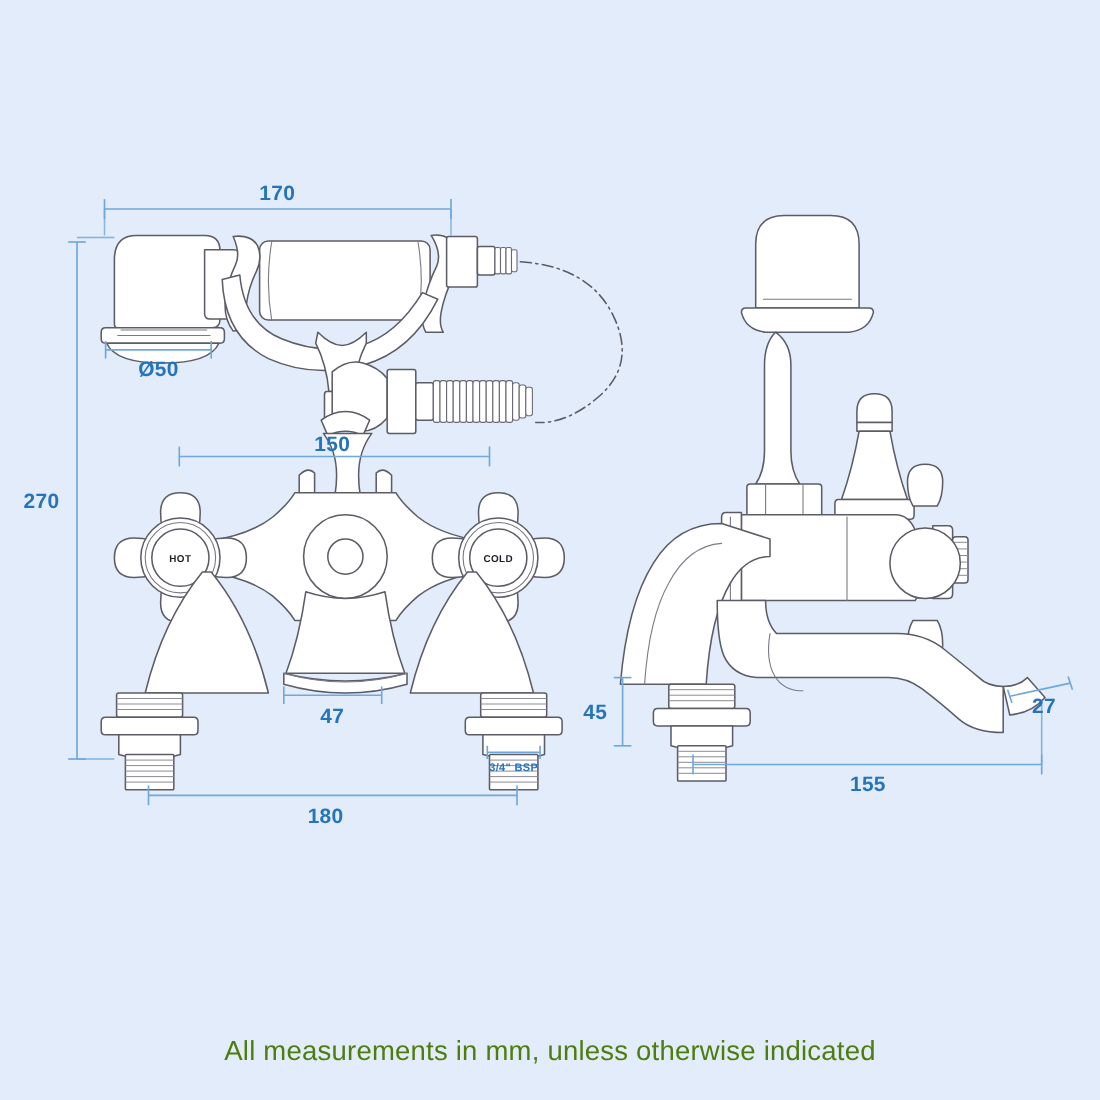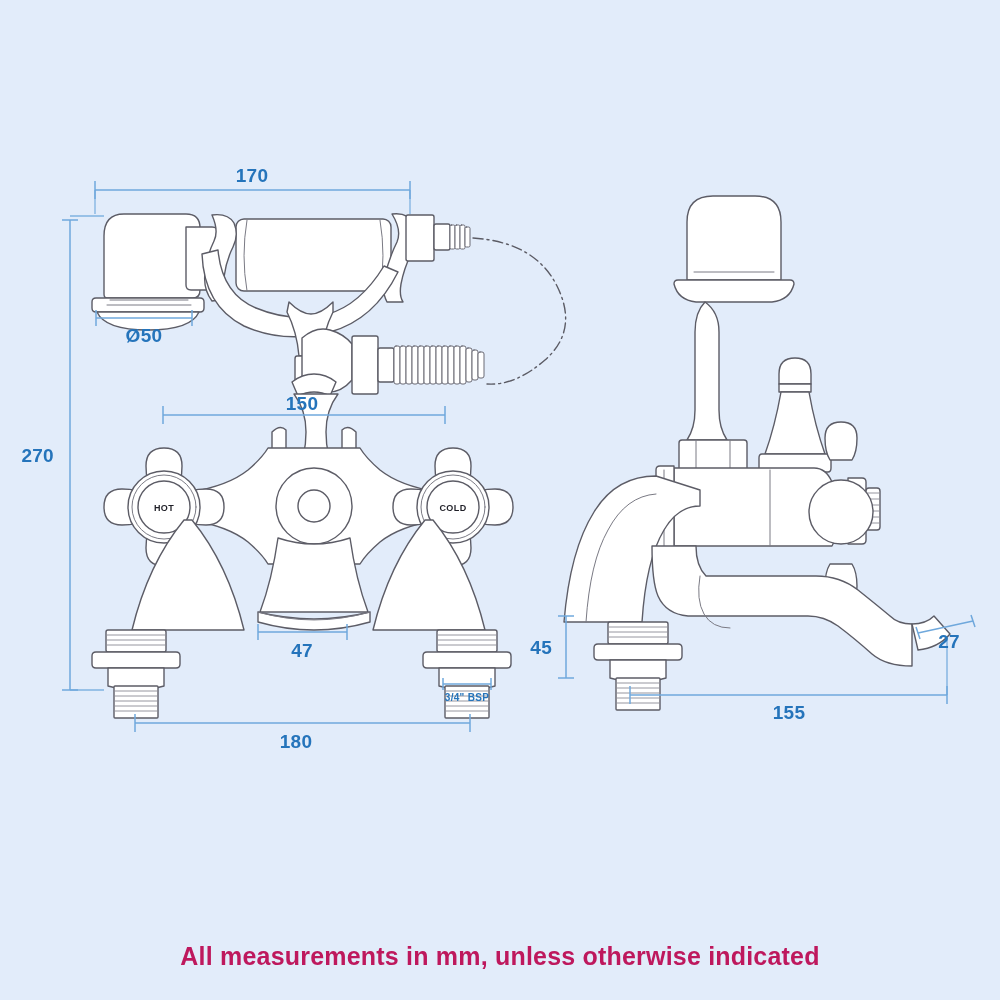--- a/index.html
+++ b/index.html
@@ -32,24 +32,24 @@
   }
   .dimtext.small{font-size:10px;font-weight:600;}
   .hosepath{fill:none;stroke:#5b5b64;stroke-width:1.4;stroke-dasharray:10 4 2 4;stroke-linecap:round;}
   .capletter{fill:#1f1f27;font-family:"Liberation Sans", sans-serif;font-size:9px;font-weight:700;letter-spacing:0.4px;}
 
   .caption{
     position:absolute;
     left:0;right:0;
     top:942px;
     text-align:center;
-    color:#be185d;
+    color:#4d7c0f;
     font-family:"Liberation Sans", sans-serif;
     font-size:25px;
-    font-weight:700;
+    font-weight:400;
     letter-spacing:0.2px;
     white-space:nowrap;
   }
 </style>
 </head>
 <body>
 
 <div id="stage">
 
   <svg class="drawing" viewBox="0 0 1000 1000">

